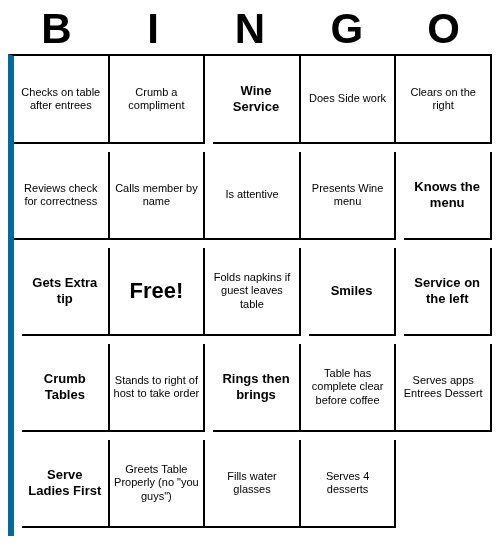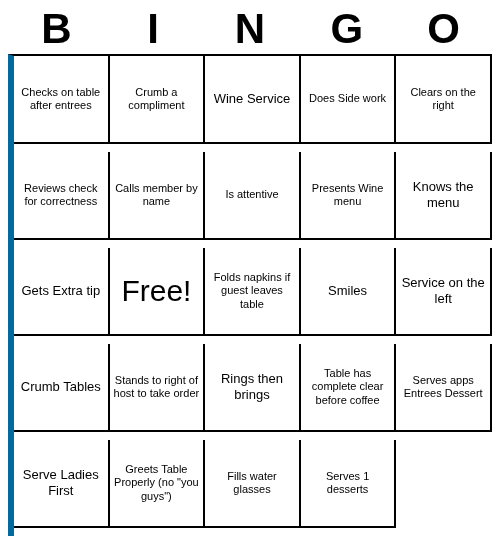--- a/index.html
+++ b/index.html
@@ -48,31 +48,32 @@
       align-items: center;
       justify-content: center;
       text-align: center;
       font-size: 11px;
       padding: 3px;
       line-height: 1.2;
       height: 88px;
     }
 
     .bingo-cell.free {
-      font-size: 30px;
-      font-weight: normal;
+      font-size: 22px;
+      font-weight: bold;
     }
 
     .bingo-cell.large-text {
       font-size: 13px;
       font-weight: bold;
     }
 
     .bingo-cell.bold {
-      font-weight: normal;
+      font-weight: bold;
+      margin-left: 8px;
     }
   </style>
 </head>
 <body>
 
 <div class="bingo-header">
 <div class="bingo-header-letter">B</div>
     <div class="bingo-header-letter">I</div>
     <div class="bingo-header-letter">N</div>
     <div class="bingo-header-letter">G</div>
@@ -96,14 +97,14 @@
     <div class="bingo-cell large-text bold">Smiles</div>
     <div class="bingo-cell large-text bold">Service on the left</div>
     <div class="bingo-cell large-text bold">Crumb Tables</div>
     <div class="bingo-cell">Stands to right of host to take order</div>
     <div class="bingo-cell large-text bold">Rings then brings</div>
     <div class="bingo-cell">Table has complete clear before coffee</div>
     <div class="bingo-cell">Serves apps Entrees Dessert</div>
     <div class="bingo-cell large-text bold">Serve Ladies First</div>
     <div class="bingo-cell">Greets Table Properly (no "you guys")</div>
     <div class="bingo-cell">Fills water glasses</div>
-    <div class="bingo-cell">Serves 1 desserts</div>
+    <div class="bingo-cell">Serves 4 desserts</div>
   </div>
 
 </body></html>

